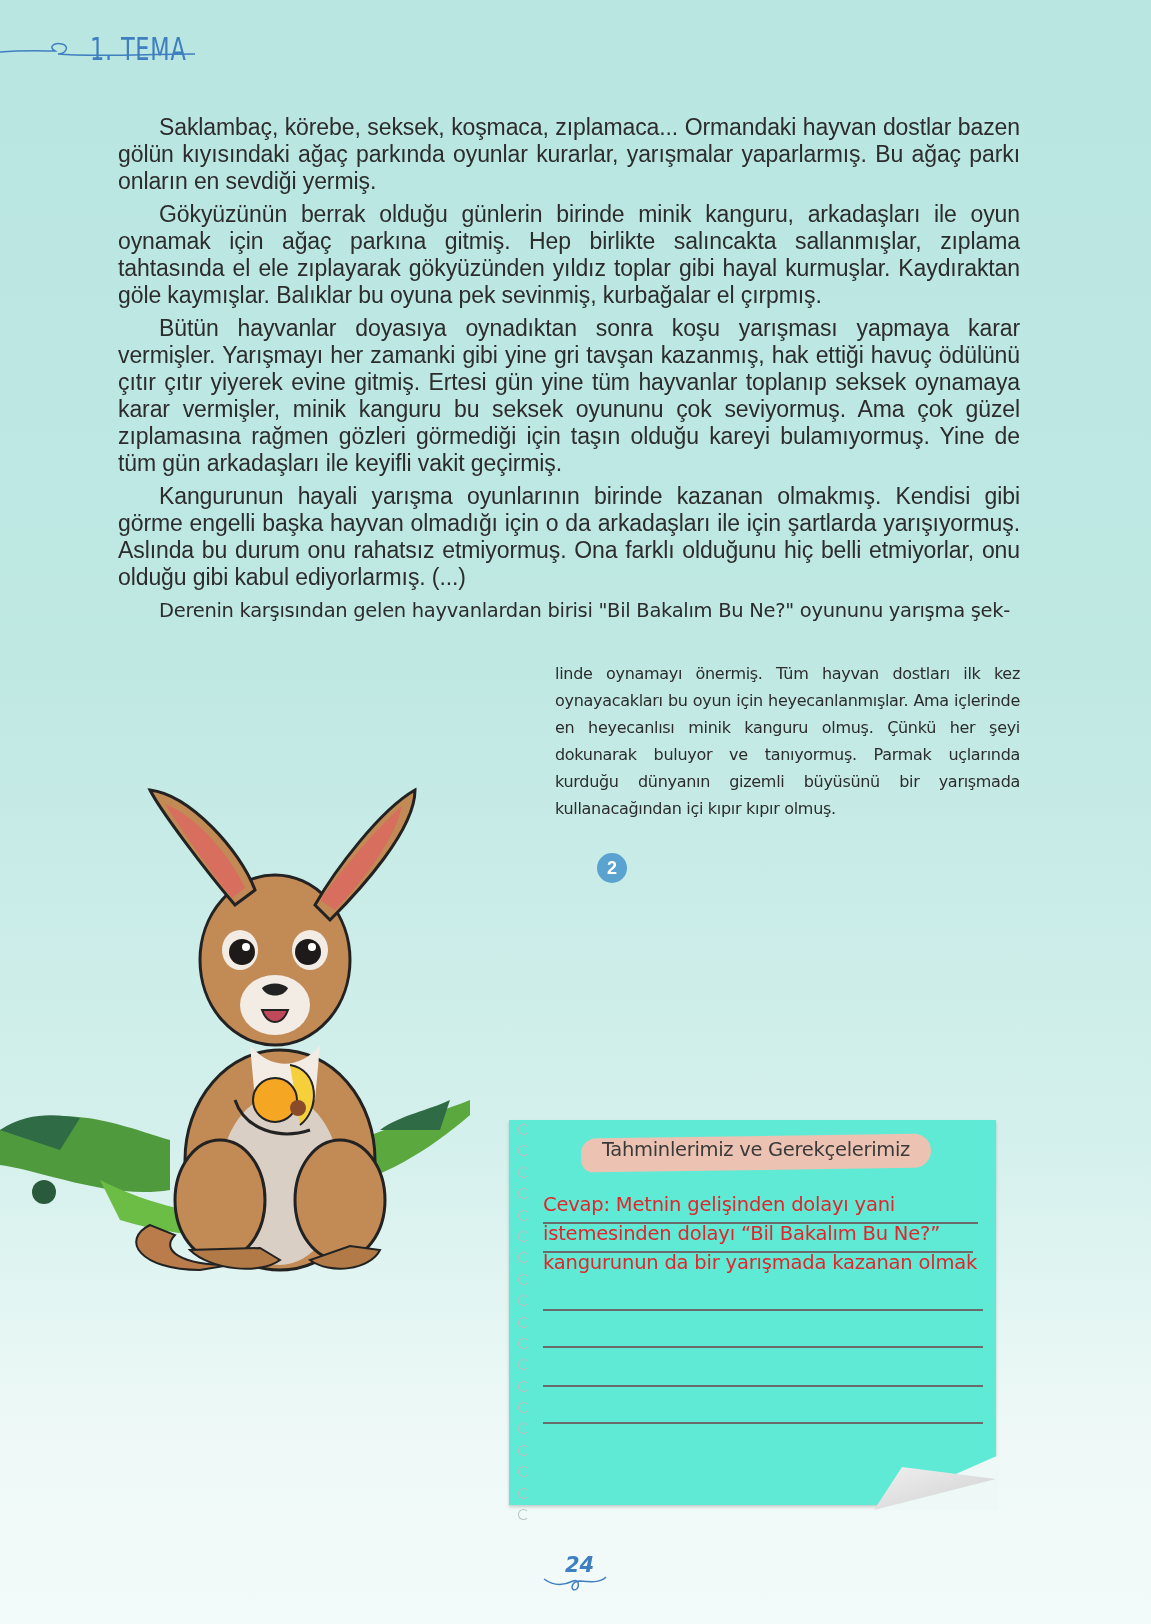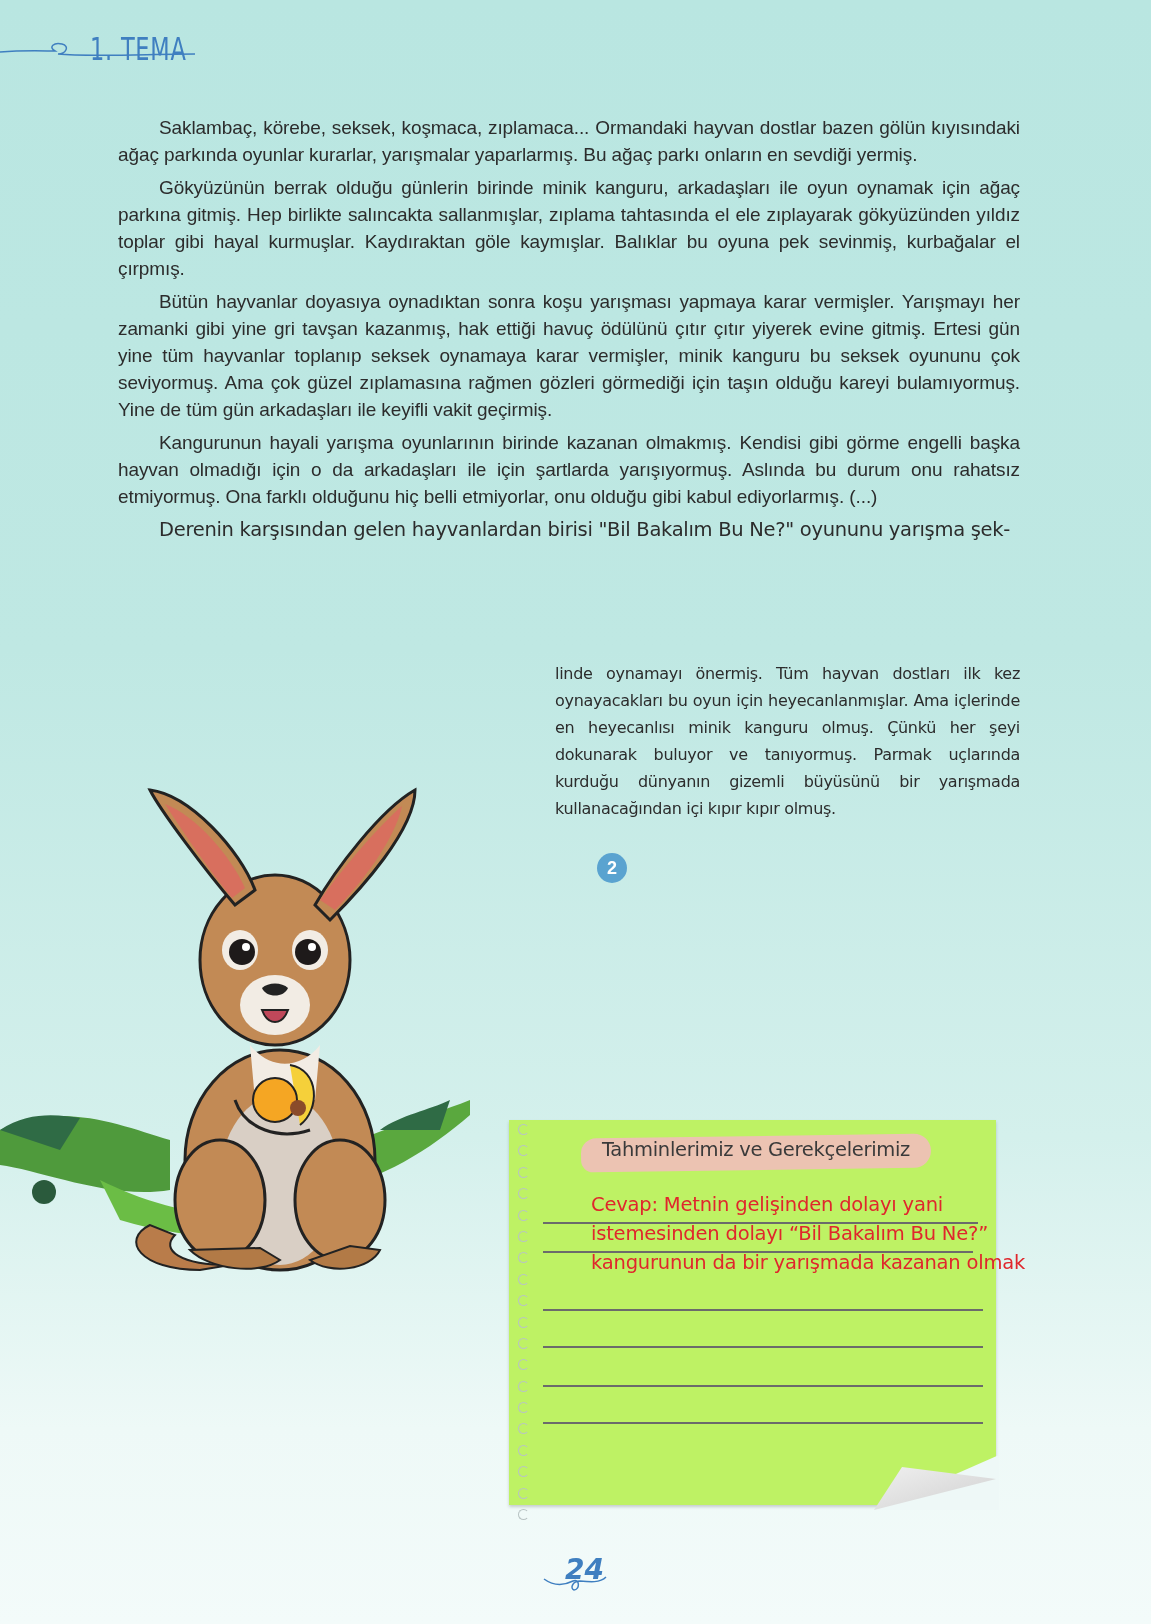--- a/index.html
+++ b/index.html
@@ -12,61 +12,60 @@
   .header { position:absolute; left:0; top:14px; width:220px; height:50px; }
   .header svg { position:absolute; left:0; top:0; }
   .tema-title {
     position:absolute; left:90px; top:16px;
     font-family:"DejaVu Sans Condensed","DejaVu Sans", sans-serif;
     font-size:32px; color:#3f7fc0; letter-spacing:1px; transform:scaleX(0.78); transform-origin:left top;
     font-weight:normal;
   }
   .story { position:absolute; left:118px; top:114px; width:902px; }
   .story p {
-    margin:0 0 6px 0; font-size:19px; line-height:27px; text-align:justify;
+    margin:0 0 6px 0; font-size:23px; line-height:27px; text-align:justify;
     text-indent:41px; font-family:"Liberation Sans", sans-serif; color:#2c2c2c;
     letter-spacing:-0.1px;
   }
   .story p.lead { margin-bottom:0; }
   .wrap-block {
     position:absolute; left:555px; top:660px; width:465px;
     font-family:"DejaVu Sans", sans-serif; font-size:16px; line-height:27.1px;
     text-align:justify; color:#2c2c2c; letter-spacing:-0.3px;
   }
   .badge {
     position:absolute; left:597px; top:853px; width:30px; height:30px; border-radius:50%;
     background:#5aa3d0; color:#fff; font-weight:bold; font-size:18px; text-align:center; line-height:30px;
     font-family:"Liberation Sans", sans-serif;
   }
   .kangaroo { position:absolute; left:0; top:770px; width:480px; height:510px; }
 
   .note {
     position:absolute; left:509px; top:1120px; width:487px; height:385px;
-    background:#bef264; box-shadow: 0 2px 3px rgba(0,0,0,0.18);
+    background:#5eead4; box-shadow: 0 2px 3px rgba(0,0,0,0.18);
   }
   .note .holes { position:absolute; left:9px; top:4px; width:14px; height:380px; }
   .hole { width:9px; height:9px; border-radius:50%; border:1.5px solid #b8c3c3; border-right-color:transparent; margin-bottom:10.4px; }
   .note-title-bg {
     position:absolute; left:72px; top:16px; width:350px; height:34px;
     background:#ecc3b2; border-radius:18px 20px 20px 14px; transform:rotate(-0.8deg);
   }
   .note-title {
     position:absolute; left:72px; top:18px; width:350px; text-align:center;
     font-family:"DejaVu Sans", sans-serif; font-size:19.5px; color:#3a3a3a; letter-spacing:-0.3px;
   }
   .lines { position:absolute; left:34px; top:94px; width:450px; }
   .rule { position:absolute; left:0; width:440px; height:1.5px; background:#6b6b6b; }
   .answer {
     position:absolute; left:34px; top:70px; width:450px;
     font-family:"DejaVu Sans", sans-serif; font-size:19.5px; line-height:29px; color:#e0262c;
     letter-spacing:-0.2px;
-    margin-left:48px;
   }
   .page-num {
-    position:absolute; left:565px; top:1553px; font-size:28px; font-weight:bold; font-style:italic;
+    position:absolute; left:565px; top:1553px; font-size:21px; font-weight:bold; font-style:italic;
     color:#3f7fc0; font-family:"DejaVu Sans", sans-serif;
   }
   .page-swirl { position:absolute; left:540px; top:1575px; }
 </style>
 </head>
 <body>
 
 <div class="header">
   <svg width="220" height="50">
     <path d="M0 38 C 25 36, 45 37, 55 37 C 48 33, 54 28, 62 30 C 70 32, 66 40, 58 40 C 90 43, 150 40, 195 40" fill="none" stroke="#3f7fc0" stroke-width="1.5"></path>

